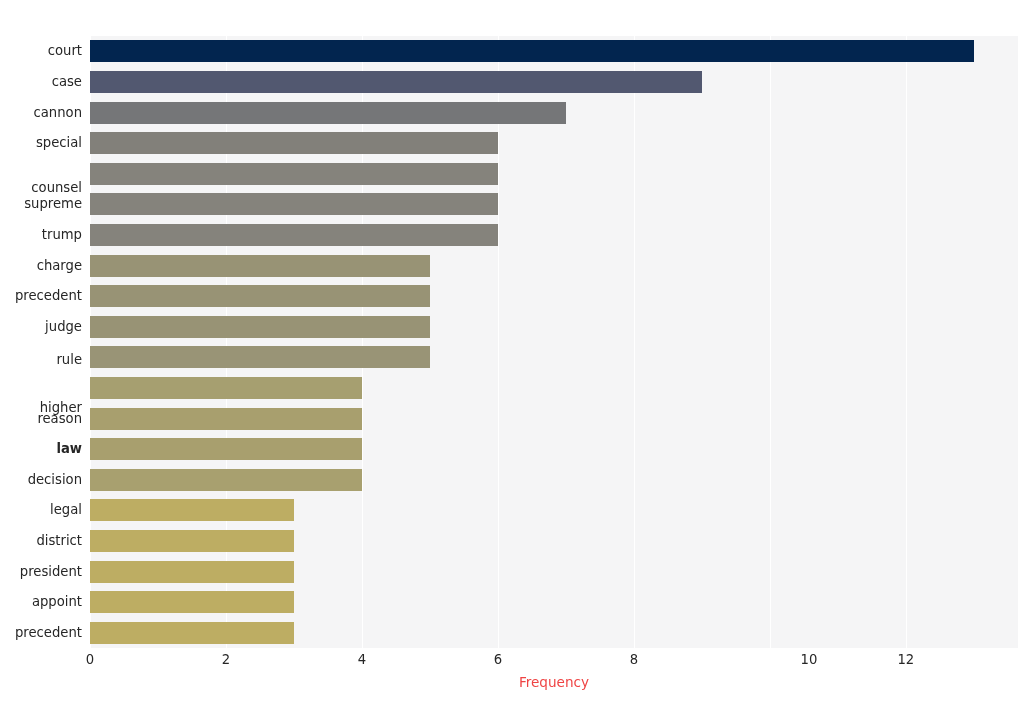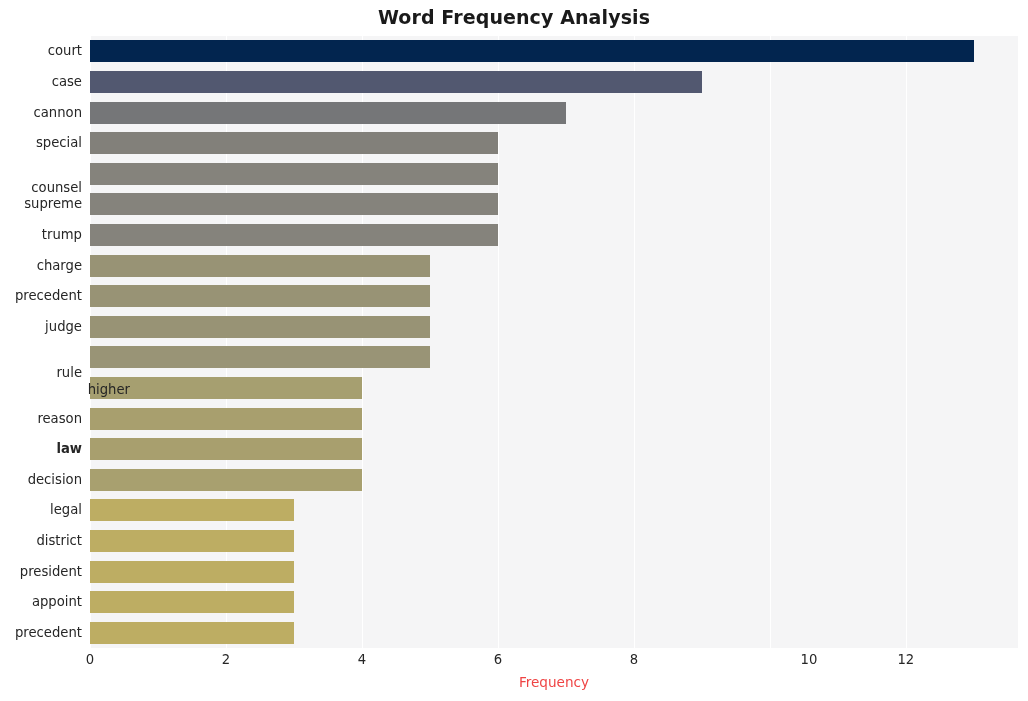--- a/index.html
+++ b/index.html
@@ -101,21 +101,20 @@
     text-align: center;
     font-size: 13.6px;
     color: #ef4444;
   }
 </style>
 </head>
 <body>
 
 <div id="figure">
 
-  <div id="chart-title">Word Frequency Analysis</div>
 
   <div id="plot-area">
     <div id="gridlines">
         <div class="gridline-v" style="left: 0px;"></div>
         <div class="gridline-v" style="left: 135.971px;"></div>
         <div class="gridline-v" style="left: 271.941px;"></div>
         <div class="gridline-v" style="left: 407.912px;"></div>
         <div class="gridline-v" style="left: 543.883px;"></div>
         <div class="gridline-v" style="left: 679.853px;"></div>
         <div class="gridline-v" style="left: 815.824px;"></div>
@@ -188,22 +187,22 @@
       <div class="ylabel-item" style="top: 7.3px;">court</div>
       <div class="ylabel-item" style="top: 37.9px;">case</div>
       <div class="ylabel-item" style="top: 68.5px;">cannon</div>
       <div class="ylabel-item" style="top: 99.1px;">special</div>
       <div class="ylabel-item" style="top: 144px;">counsel</div>
       <div class="ylabel-item" style="top: 160.3px;">supreme</div>
       <div class="ylabel-item" style="top: 190.9px;">trump</div>
       <div class="ylabel-item" style="top: 221.5px;">charge</div>
       <div class="ylabel-item" style="top: 252.1px;">precedent</div>
       <div class="ylabel-item" style="top: 282.7px;">judge</div>
-      <div class="ylabel-item" style="top: 329px; text-align: right;">rule</div>
-      <div class="ylabel-item" style="top: 346px; margin-left: 48px;">higher</div>
+      <div class="ylabel-item" style="top: 316px; text-align: right;">rule</div>
+      <div class="ylabel-item" style="top: 364px;">higher</div>
       <div class="ylabel-item" style="top: 374.5px;">reason</div>
       <div class="ylabel-item" style="top: 405.1px; font-weight: bold;">law</div>
       <div class="ylabel-item" style="top: 435.7px;">decision</div>
       <div class="ylabel-item" style="top: 466.3px;">legal</div>
       <div class="ylabel-item" style="top: 496.9px;">district</div>
       <div class="ylabel-item" style="top: 527.5px;">president</div>
       <div class="ylabel-item" style="top: 558.1px;">appoint</div>
       <div class="ylabel-item" style="top: 588.7px;">precedent</div>
     </div>
 

